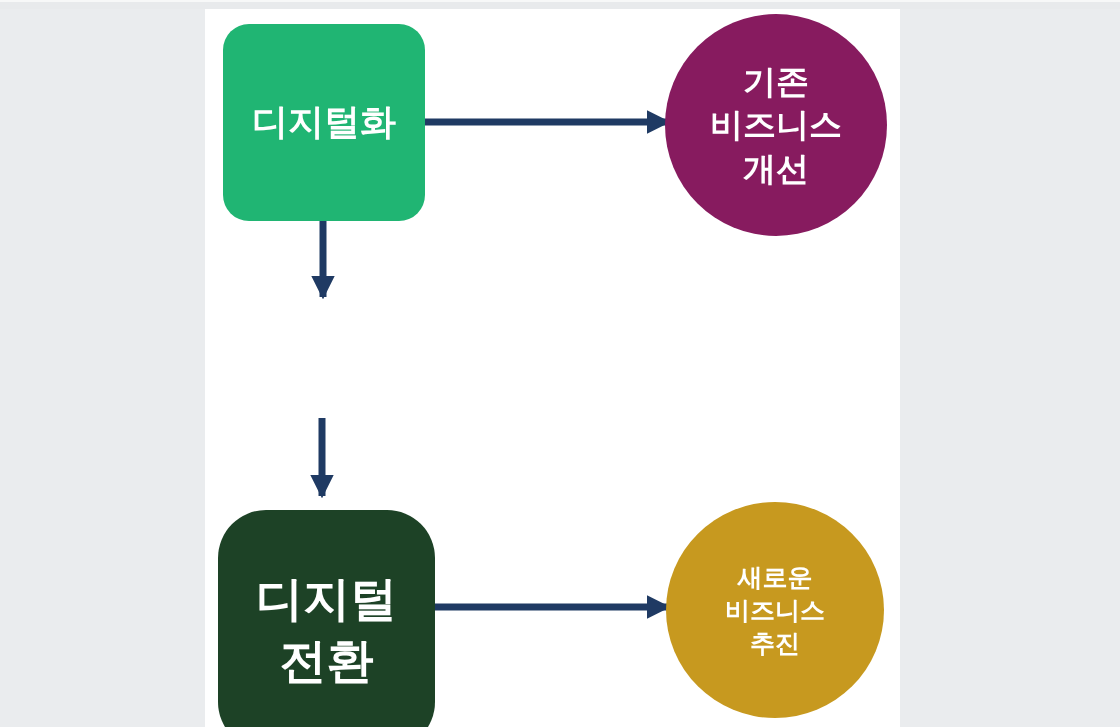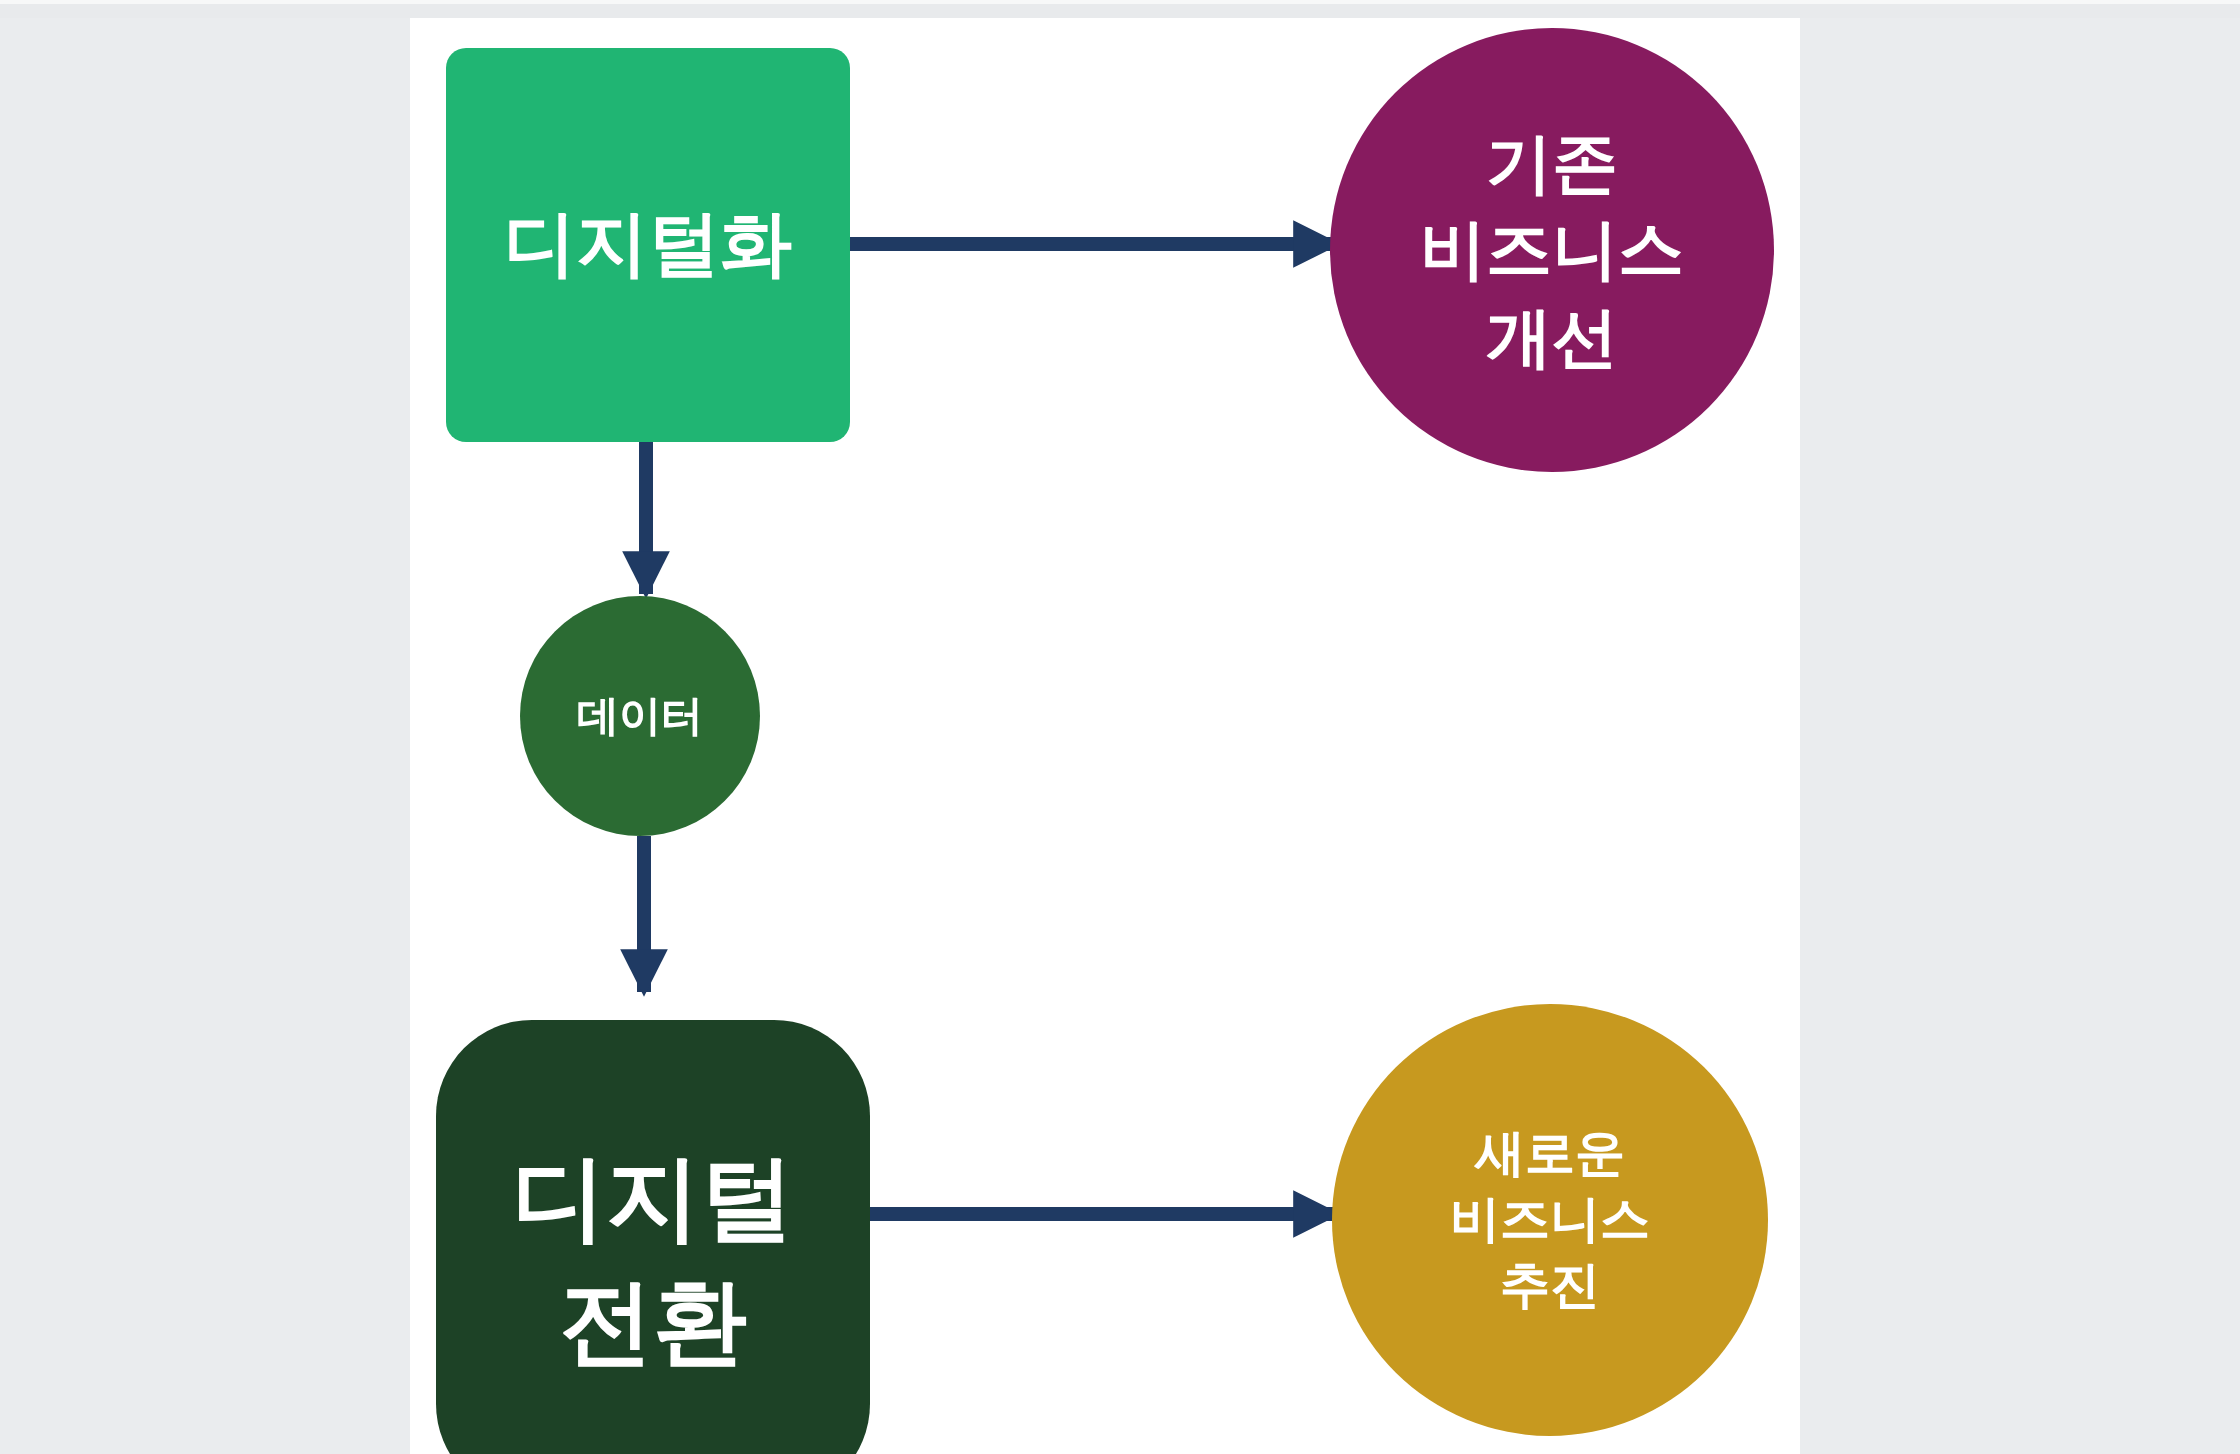--- a/index.html
+++ b/index.html
@@ -39,21 +39,21 @@
   .node {
     position: absolute;
     display: flex;
     align-items: center;
     justify-content: center;
     text-align: center;
     color: var(--text, #ffffff);
     font-weight: 700;
     white-space: pre-line;
   }
-  .rounded-square { border-radius: 10px; text-align: center; }
+  .rounded-square { border-radius: 26px; text-align: center; }
   .circle { border-radius: 50%; }
 
   .node-digitization {
     left: 223px; top: 24px;
     width: 202px; height: 197px;
     font-size: 36px;
   }
   .node-existing {
     left: 665px; top: 14px;
     width: 222px; height: 222px;
@@ -105,23 +105,20 @@
   <div class="node rounded-square node-digitization" style="background: rgb(32, 181, 115);">
     <span>디지털화</span>
   </div>
 
   <div class="node circle node-existing" style="background: rgb(135, 27, 95);">
     <span>기존
 비즈니스
 개선</span>
   </div>
 
-  <div class="node circle node-data" style="background: rgb(43, 107, 51);">
-    <span>데이터</span>
-  </div>
 
   <div class="node node-transformation" style="background: rgb(29, 66, 38);">
     <span>디지털
 전환</span>
   </div>
 
   <div class="node circle node-new" style="background: rgb(199, 153, 31);">
     <span>새로운
 비즈니스
 추진</span>

